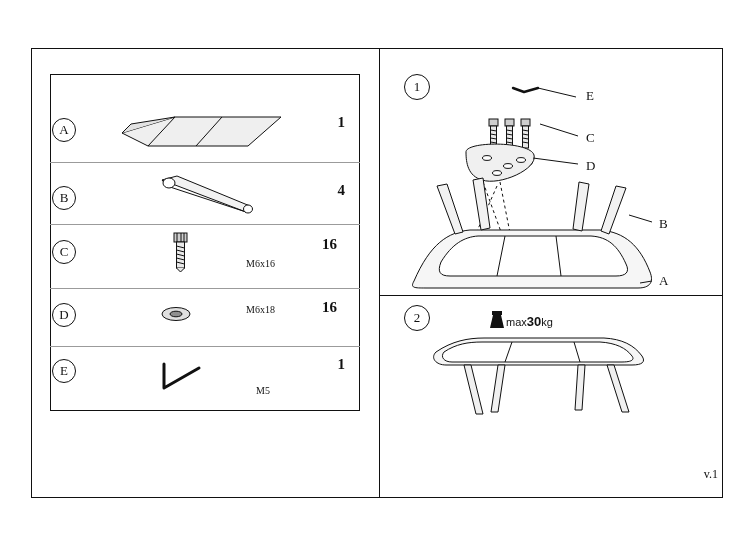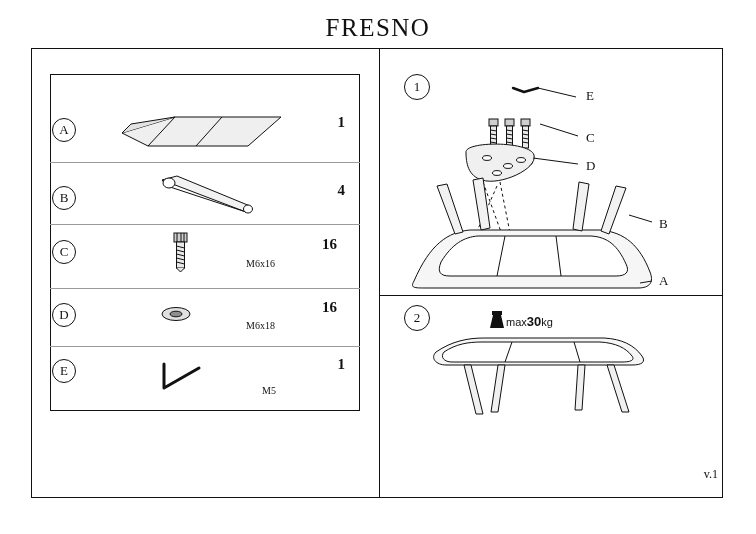--- a/index.html
+++ b/index.html
@@ -138,21 +138,20 @@
   }
   .maxload b { font-size: 13px; margin-top: 36px; }
   svg { display: block; }
   .g-abs { position: absolute; left: 0; top: 0; }
 </style>
 </head>
 <body>
 
 <div class="page">
 
-  <div class="title">FRESNO</div>
 
   <div class="outer-frame"></div>
   <div class="divider-vert"></div>
   <div class="divider-horz"></div>
 
   <div class="parts-box"></div>
 
   <div class="row-line" style="top:162px;"></div>
   <div class="row-line" style="top:224px;"></div>
   <div class="row-line" style="top:288px;"></div>
@@ -292,22 +291,22 @@
 
         <polygon points="464,365 471,365 483,414 476,414" fill="#f0f0f0"></polygon>
         <polygon points="498,365 505,365 498,412 491,412" fill="#f0f0f0"></polygon>
         <polygon points="578,365 585,365 582,410 575,410" fill="#f0f0f0"></polygon>
         <polygon points="607,365 614,365 629,412 622,412" fill="#f0f0f0"></polygon>
       </g>
     </g>
   </svg>
 
   <div class="spec" style="left:246px; top:258px;">M6x16</div>
-  <div class="spec" style="left:246px; top:320px;">M6x18</div>
-  <div class="spec" style="left:262px; top:385px;">M5</div>
+  <div class="spec" style="left:246px; top:304px;">M6x18</div>
+  <div class="spec" style="left:256px; top:385px;">M5</div>
 
   <div class="badge" style="left:52px; top:186px;">B</div>
   <div class="qty" style="left:305px; top:182px;">4</div>
 
   <div class="badge" style="left:52px; top:240px;">C</div>
   <div class="qty" style="left:297px; top:236px;">16</div>
 
   <div class="badge" style="left:52px; top:303px;">D</div>
   <div class="qty" style="left:297px; top:299px;">16</div>
 

